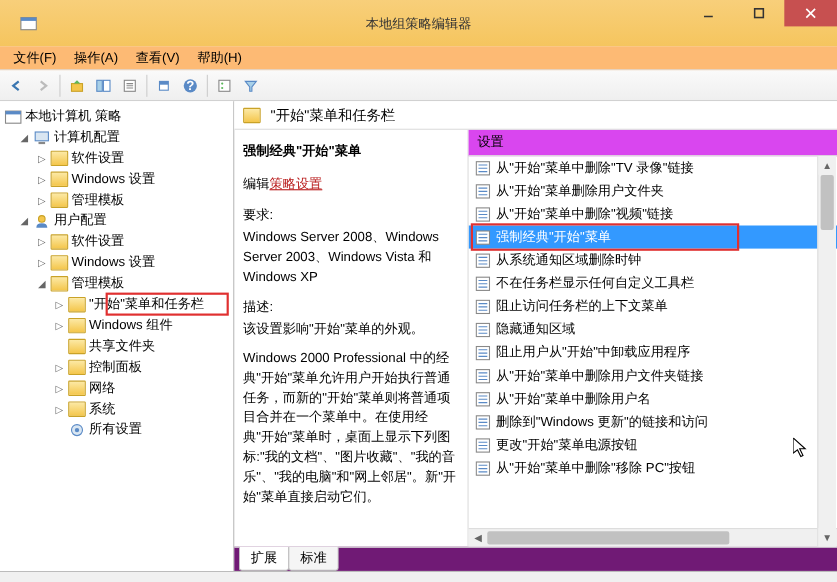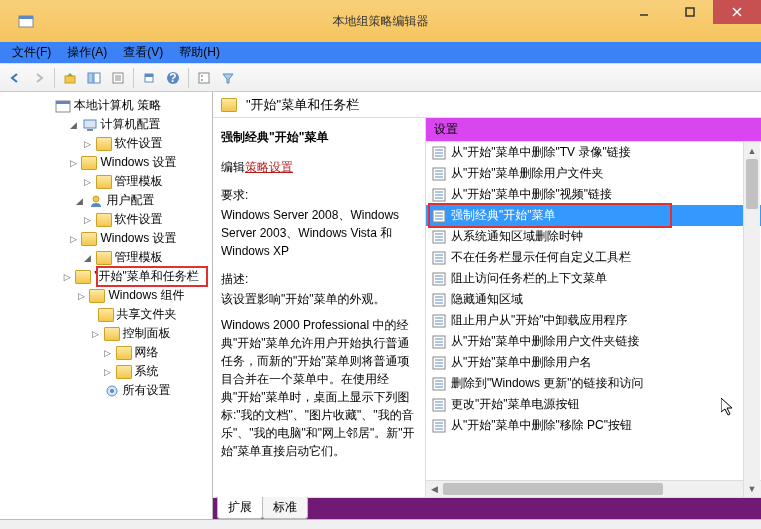--- a/index.html
+++ b/index.html
@@ -6,30 +6,30 @@
 body { width: 761px; height: 529px; background: #fff; overflow: hidden; }
 
 .titlebar { height: 42px; background: linear-gradient(#f8cf7a, #f5c55e); display: flex; align-items: center; position: relative; padding-left: 12px; }
 .titlebar-icon { width: 16px; height: 16px; margin: 0 6px; }
 .titlebar-title { position: absolute; left: 50%; transform: translateX(-50%); color: #333; font-size: 12px; }
 .win-controls { margin-left: auto; display: flex; height: 100%; }
 .win-btn { width: 46px; height: 24px; display: flex; align-items: center; justify-content: center; cursor: pointer; }
 .win-close { background: #c75050; color: #fff; width: 48px; }
 .win-min, .win-max { color: #333; }
 
-.menubar { height: 22px; background: #3b82f6; display: flex; align-items: center; padding: 0 4px; border-bottom: 1px solid #ddd; }
+.menubar { height: 22px; background: #fdba74; display: flex; align-items: center; padding: 0 4px; border-bottom: 1px solid #ddd; }
 .menu-item { padding: 2px 8px; cursor: pointer; }
 
 .toolbar { height: 28px; background: linear-gradient(#fafafa, #efefef); border-bottom: 1px solid #ccc; display: flex; align-items: center; padding: 0 4px; gap: 2px; }
 .tool-btn { width: 22px; height: 22px; display: flex; align-items: center; justify-content: center; cursor: pointer; border: 1px solid transparent; }
 .tool-sep { width: 1px; height: 20px; background: #ccc; margin: 0 2px; }
 
 .content { display: flex; height: 427px; }
 .tree-panel { width: 213px; border-right: 1px solid #bbb; overflow-y: auto; padding: 4px 0; background: #fff; }
-.tree-node { display: flex; align-items: center; padding: 1px 0; cursor: pointer; white-space: nowrap; justify-content: center; }
+.tree-node { display: flex; align-items: center; padding: 1px 0; cursor: pointer; white-space: nowrap; }
 .tree-expander { width: 12px; height: 12px; display: inline-flex; align-items: center; justify-content: center; color: #666; font-size: 9px; margin-right: 2px; }
 .tree-icon { width: 16px; height: 14px; margin-right: 3px; display: inline-block; }
 .folder-icon { background: linear-gradient(#fce9a5, #f4c64b); border: 1px solid #c9a227; border-radius: 1px; }
 .tree-label { font-size: 12px; }
 .tree-children { padding-left: 16px; }
 .tree-node.highlighted { position: relative; }
 .tree-node.highlighted::after { content: ''; position: absolute; left: 48px; top: -1px; right: 4px; bottom: -1px; border: 2px solid #e03030; pointer-events: none; }
 
 .right-panel { flex: 1; display: flex; flex-direction: column; }
 .header-bar { height: 26px; background: #fff; border-bottom: 1px solid #ddd; display: flex; align-items: center; padding: 0 8px; gap: 6px; }

